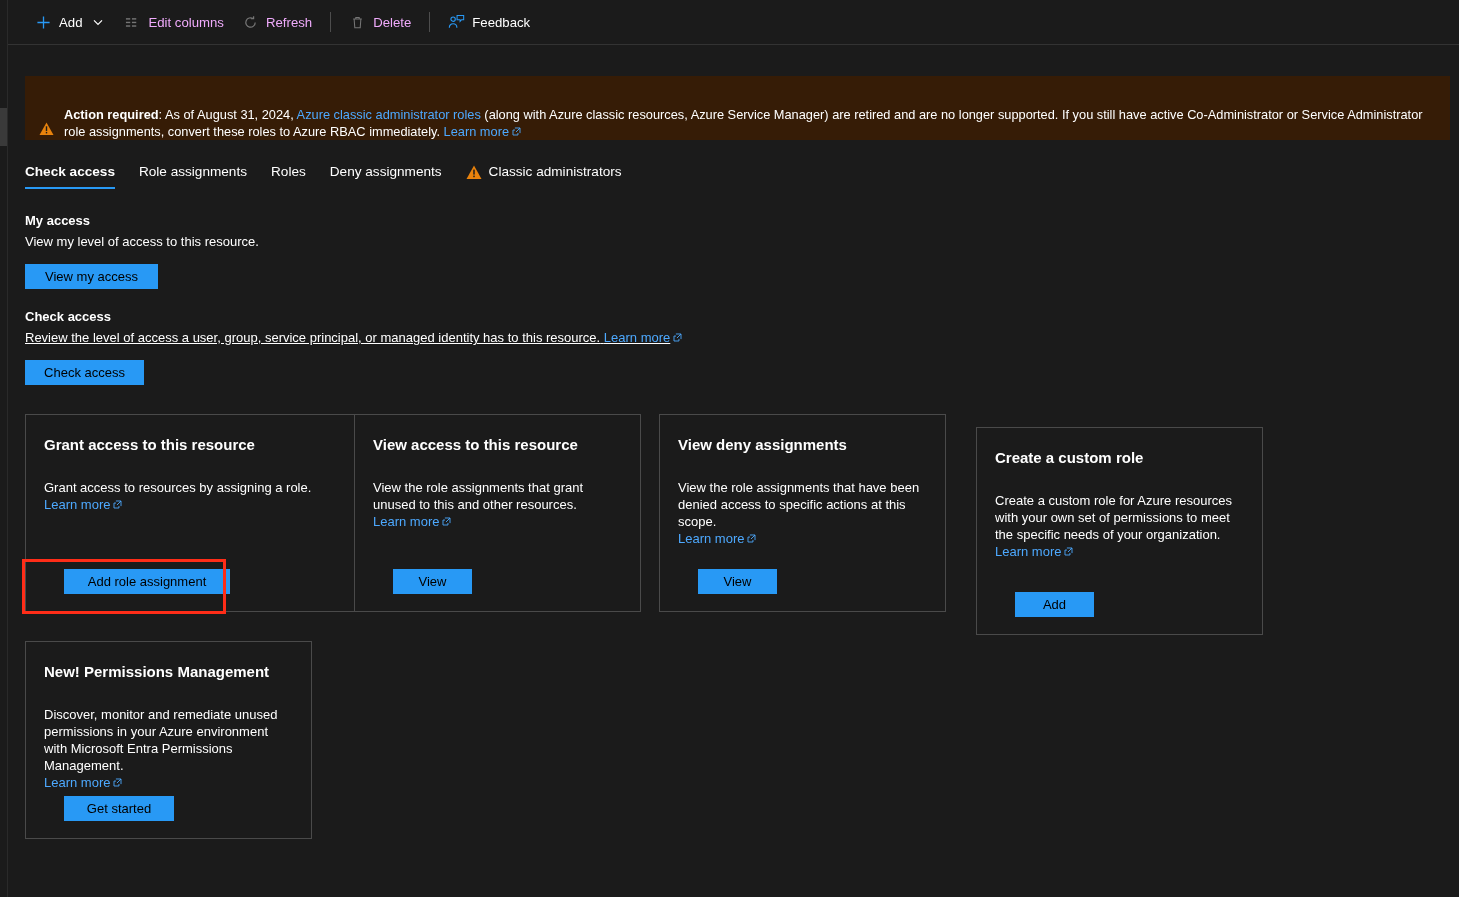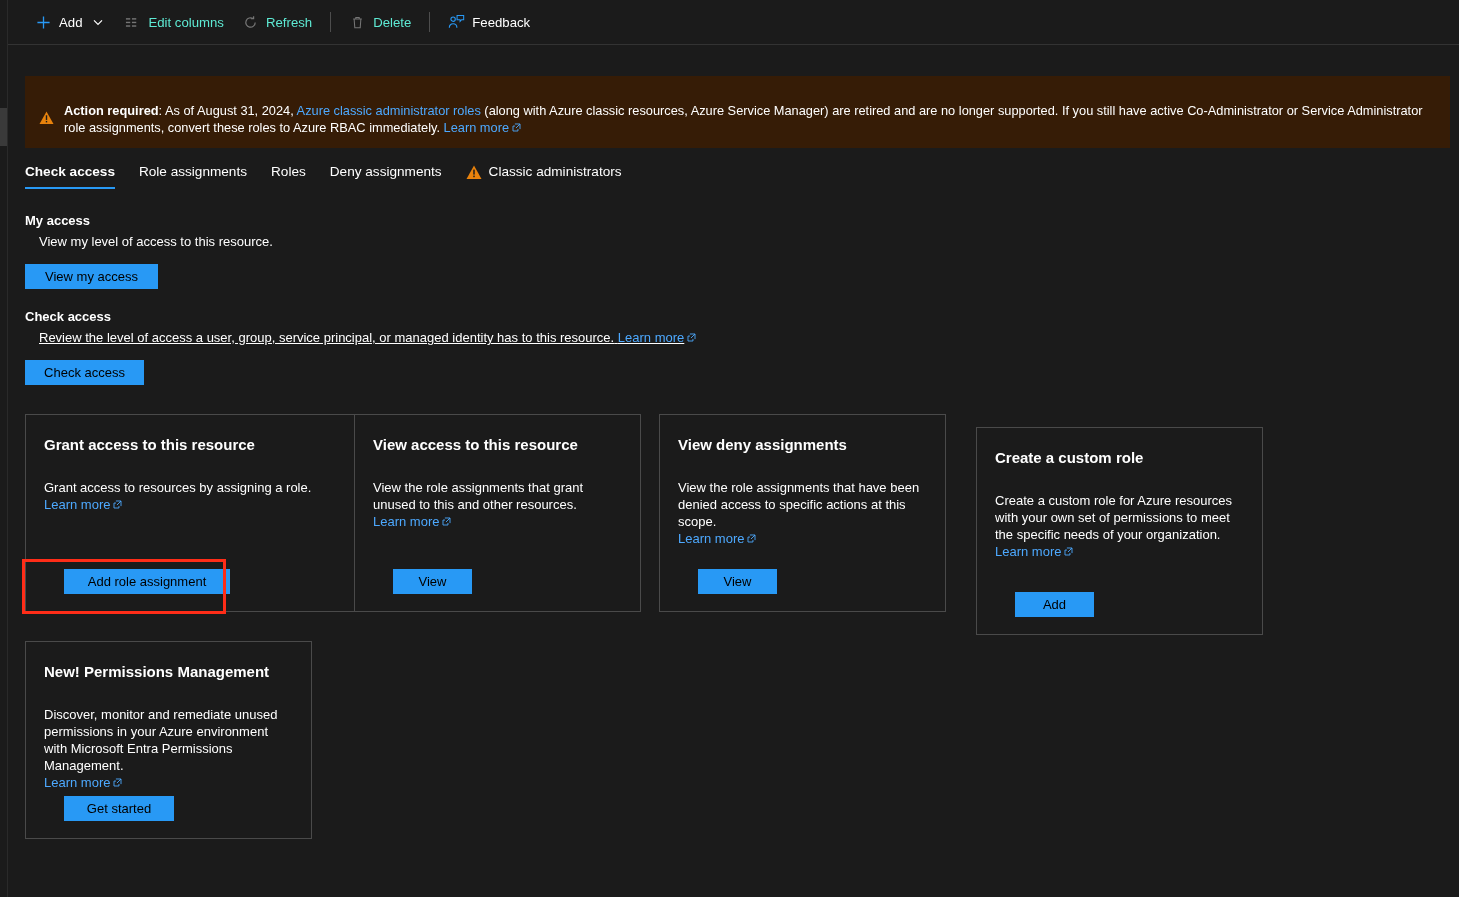--- a/index.html
+++ b/index.html
@@ -43,21 +43,21 @@
     display: flex;
     align-items: center;
     height: 32px;
     padding: 0 9px;
     font-size: 13.2px;
     color: #ffffff;
     cursor: pointer;
     white-space: nowrap;
     gap: 7px;
   }
-  .cmd.disabled { color: #5eead4; cursor: default; }
+  .cmd.disabled { color: #f0abfc; cursor: default; }
   .cmd .ic {
     display: inline-flex;
     align-items: center;
     justify-content: center;
     width: 17px; height: 17px;
     flex: none;
   }
   .cmd .ic svg { display: block; }
   .chev {
     width: 16px; height: 16px;
@@ -68,24 +68,24 @@
     width: 1px; height: 20px;
     background: #4d4d4d;
     margin: 0 9px;
     flex: none;
   }
 
   
   #banner {
     position: absolute;
     left: 25px; top: 76px;
-    width: 1425px; height: 72px;
+    width: 1425px; height: 64px;
     background: #361c06;
     display: flex;
-    align-items: center;
+    align-items: flex-end;
     padding: 15px 14px 0 14px;
   }
   #banner .warn-ic { flex: none; margin: 1px 10px 0 0; }
   #banner .btext {
     font-size: 12.8px;
     line-height: 16.5px;
     color: #ffffff;
   }
   #banner .btext b { font-weight: 600; }
   a.link {
@@ -138,21 +138,20 @@
   .sec-title {
     position: absolute;
     font-size: 13px;
     font-weight: 700;
     color: #ffffff;
   }
   .sec-desc {
     position: absolute;
     font-size: 13px;
     color: #ffffff;
-    margin-left: 14px;
   }
   .btn-primary {
     position: absolute;
     background: #2899f5;
     color: #000000;
     border: none;
     font-family: "Liberation Sans", sans-serif;
     font-size: 13px;
     height: 25px;
     cursor: pointer;

